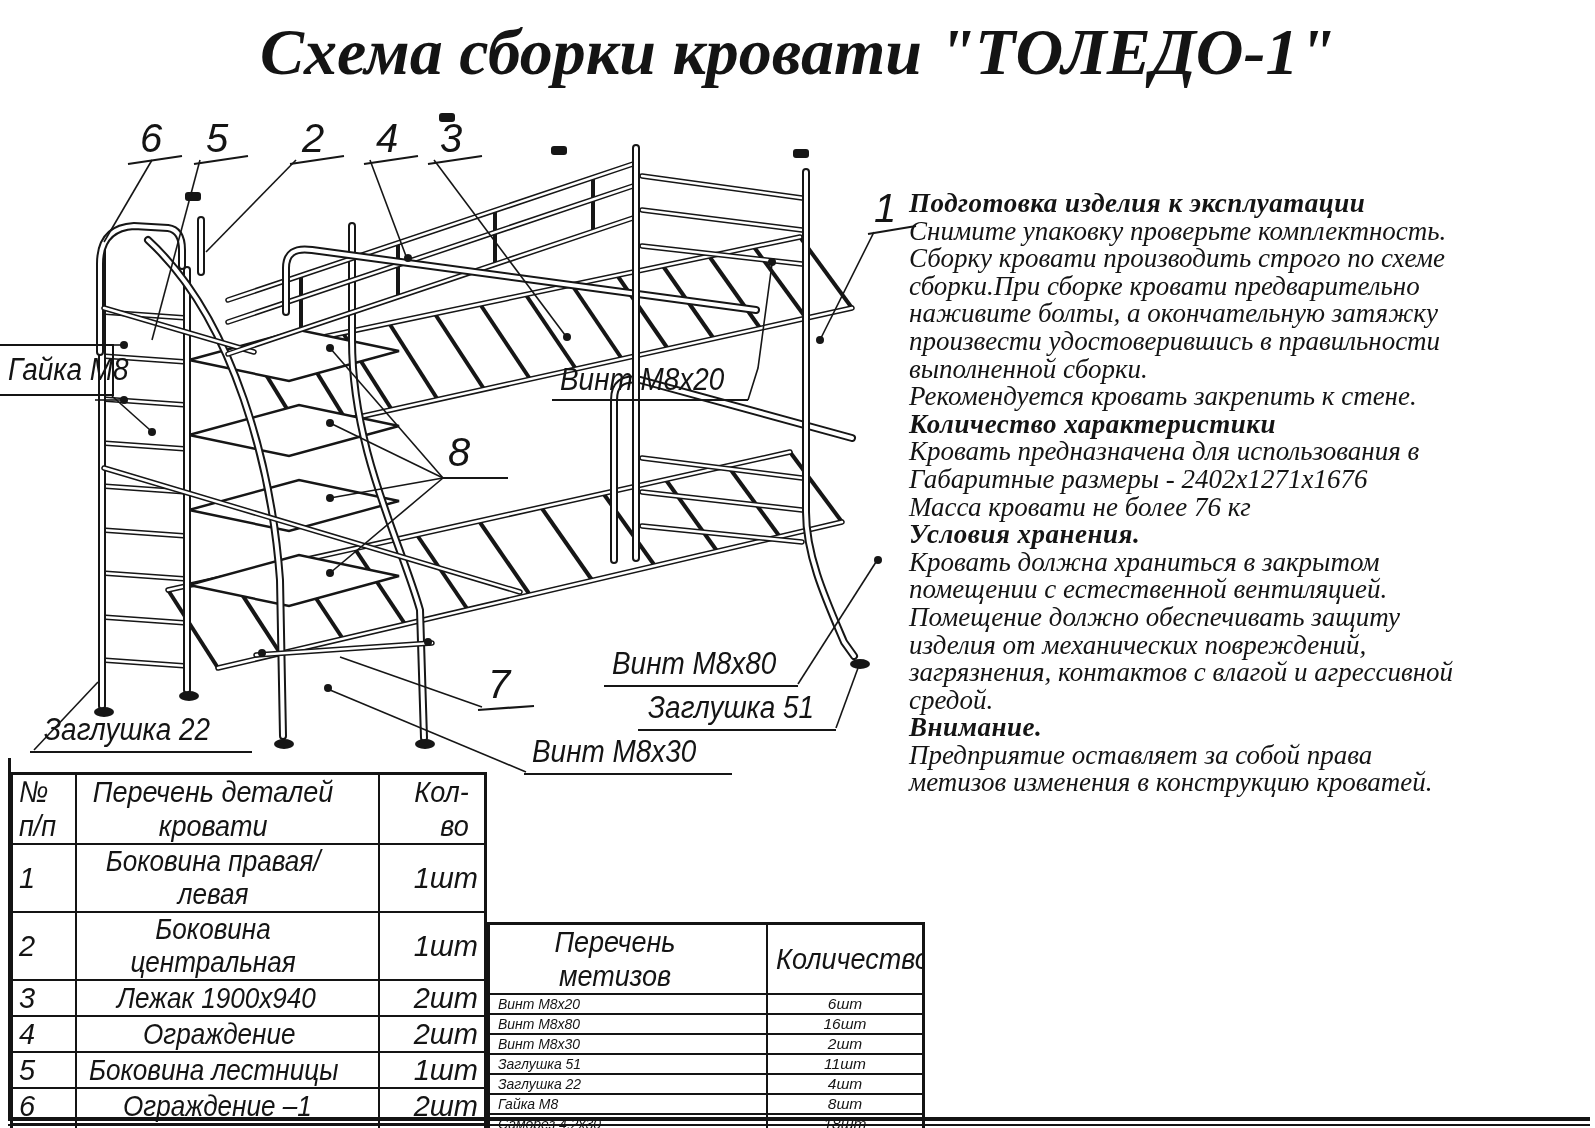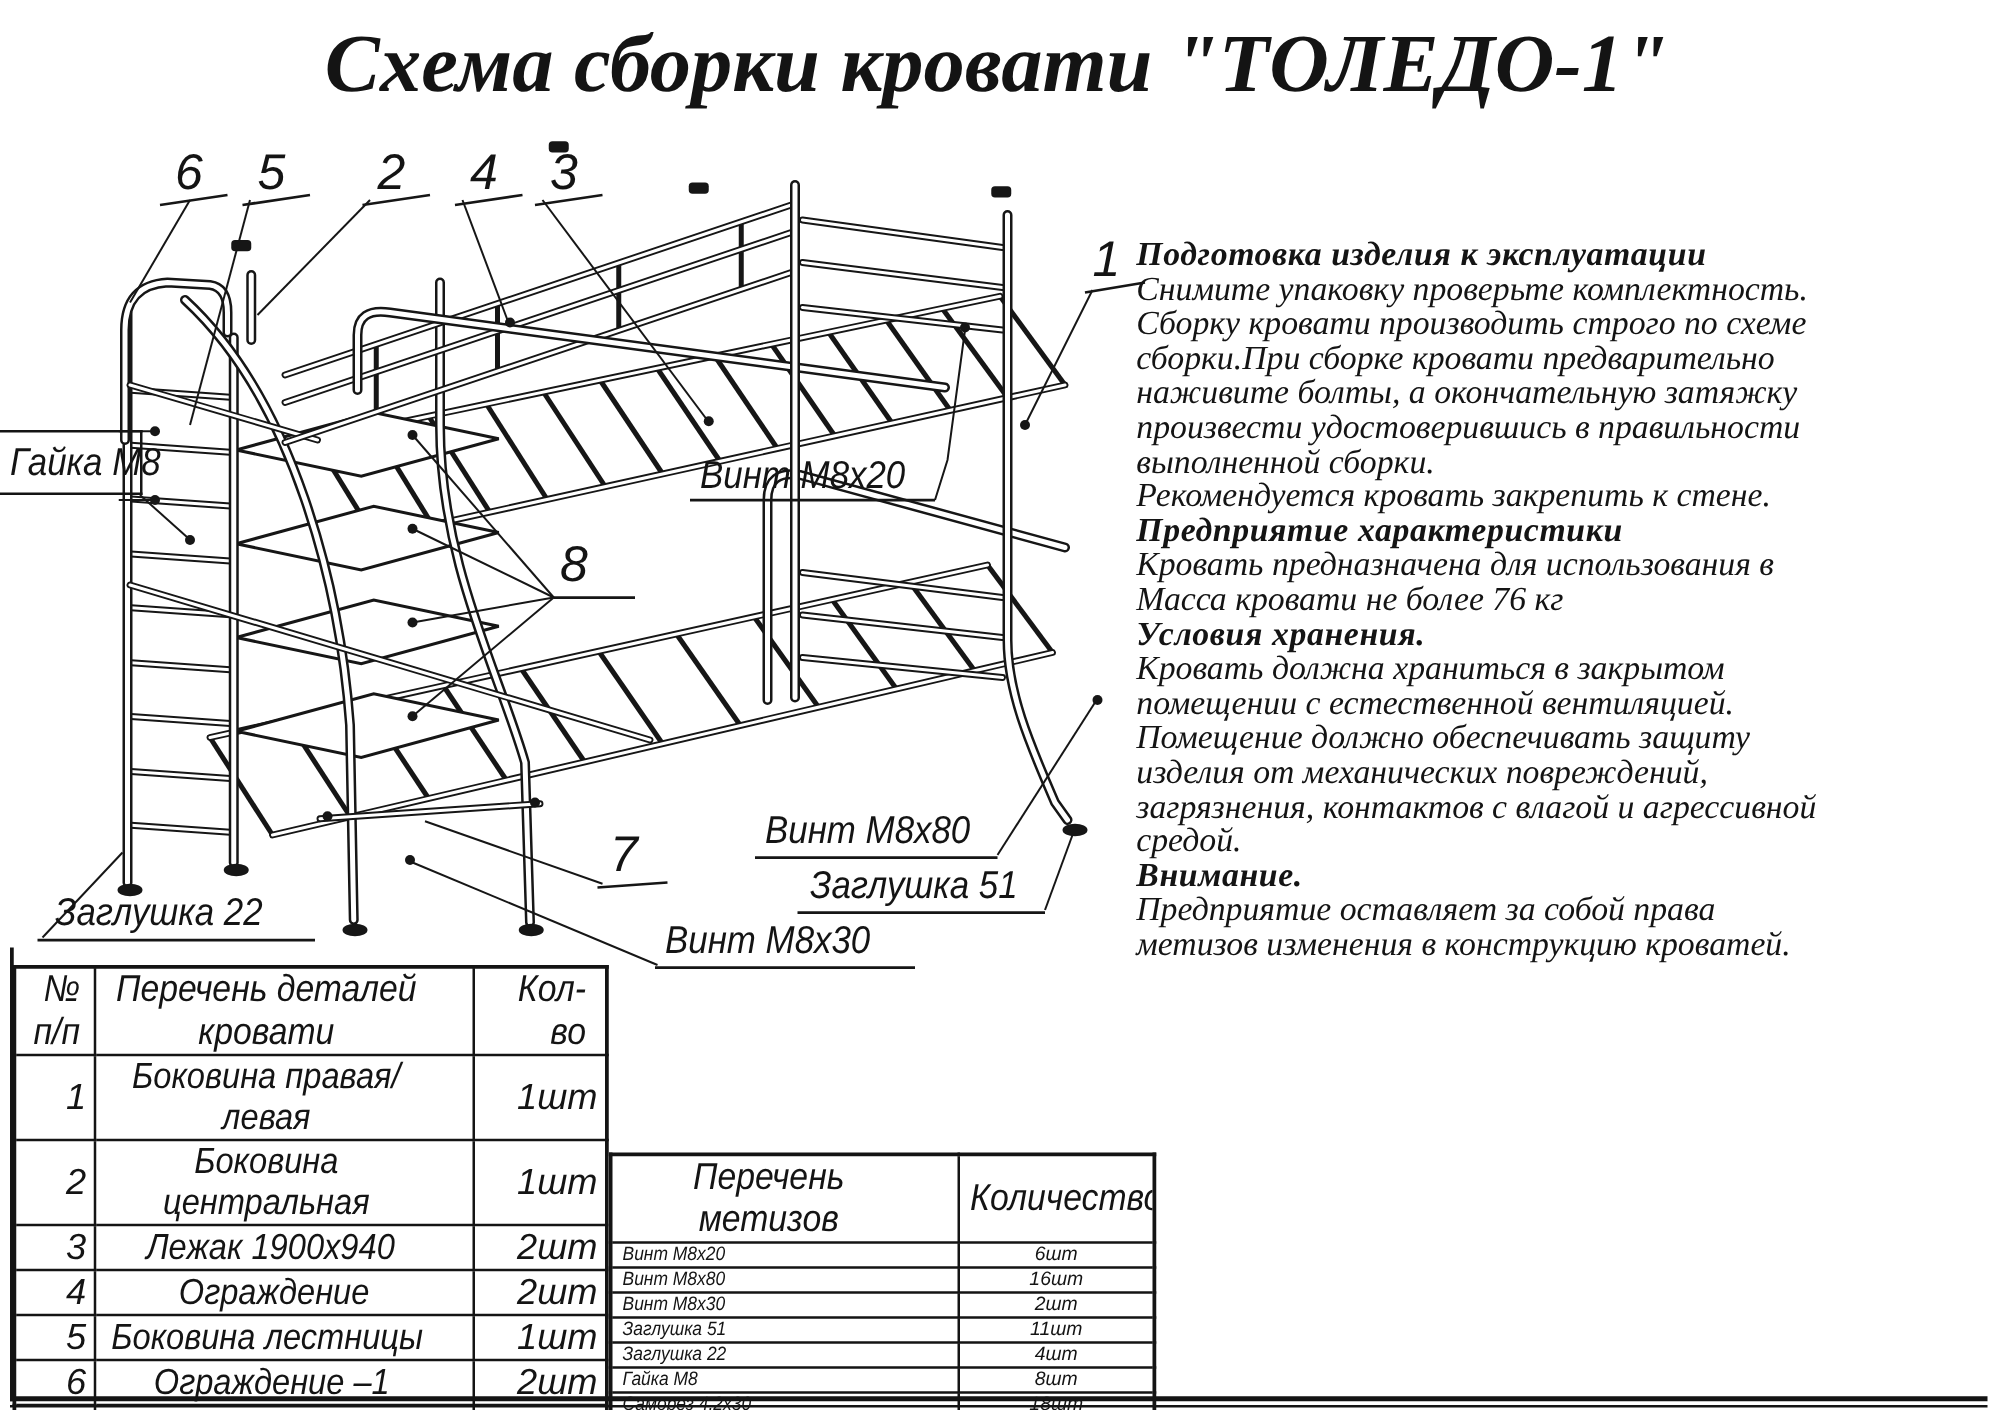--- a/index.html
+++ b/index.html
@@ -36,21 +36,21 @@
   
   .info{left:899px;top:190px;width:655px;
     font-family:"Liberation Serif",serif;font-style:italic;font-size:27px;line-height:27.6px;}
   .tline b{font-weight:bold;margin-left:10px;letter-spacing:.5px;}
   
   table{border-collapse:collapse;table-layout:fixed;background:#fff;}
   .parts{left:10px;top:772px;width:477px;border:3px solid #141414;}
   .parts td,.parts th{border:2.2px solid #141414;padding:0 6px;overflow:hidden;text-align:center;}
   .parts th{height:44px;font-size:30px;font-style:italic;font-weight:normal;text-align:center;}
   .parts td{height:34px;font-size:29px;font-style:italic;}
-  .parts .cnum{width:50px;text-align:right;margin-top:23px;}
+  .parts .cnum{width:50px;text-align:left;margin-top:23px;}
   .parts .cqty{width:92px;text-align:right;}
   .hw{left:487px;top:922px;width:438px;border:3px solid #141414;}
   .hw td,.hw th{border:2px solid #141414;padding:0 8px;overflow:hidden;}
   .hw th{height:46px;font-size:30px;font-style:italic;font-weight:normal;text-align:center;}
   .hw td{height:16px;font-size:15.5px;font-style:italic;}
   .hw .cqty2{width:138px;text-align:center;}
   
   .vline{left:8px;top:758px;width:3px;height:363px;background:#141414;}
   .hline1{left:8px;top:1117px;width:1582px;height:4px;background:#141414;}
   .hline2{left:8px;top:1124px;width:1582px;height:2px;background:#141414;}
@@ -306,25 +306,26 @@
     <div class="tline"><b></b><span>сборки.При сборке кровати  предварительно</span></div>
 
     <div class="tline"><b></b><span>наживите  болты, а окончательную затяжку</span></div>
 
     <div class="tline"><b></b><span>произвести удостоверившись в правильности</span></div>
 
     <div class="tline"><b></b><span>выполненной сборки.</span></div>
 
     <div class="tline"><b></b><span>Рекомендуется кровать закрепить к стене.</span></div>
 
-    <div class="tline"><b>Предприятие характеристики</b><span></span></div>
+    <div class="tline"><b>Количество характеристики</b><span></span></div>
 
     <div class="tline"><b></b><span>Кровать предназначена для использования в</span></div>
 
 
+    <div class="tline"><b></b><span>Габаритные размеры - 2402х1271х1676</span></div>
 
     <div class="tline"><b></b><span>Масса кровати не более 76 кг</span></div>
 
     <div class="tline"><b>Условия хранения.</b><span></span></div>
 
     <div class="tline"><b></b><span>Кровать должна храниться в закрытом</span></div>
 
     <div class="tline"><b></b><span>помещении с естественной вентиляцией.</span></div>
 
     <div class="tline"><b></b><span>Помещение должно обеспечивать защиту</span></div>

